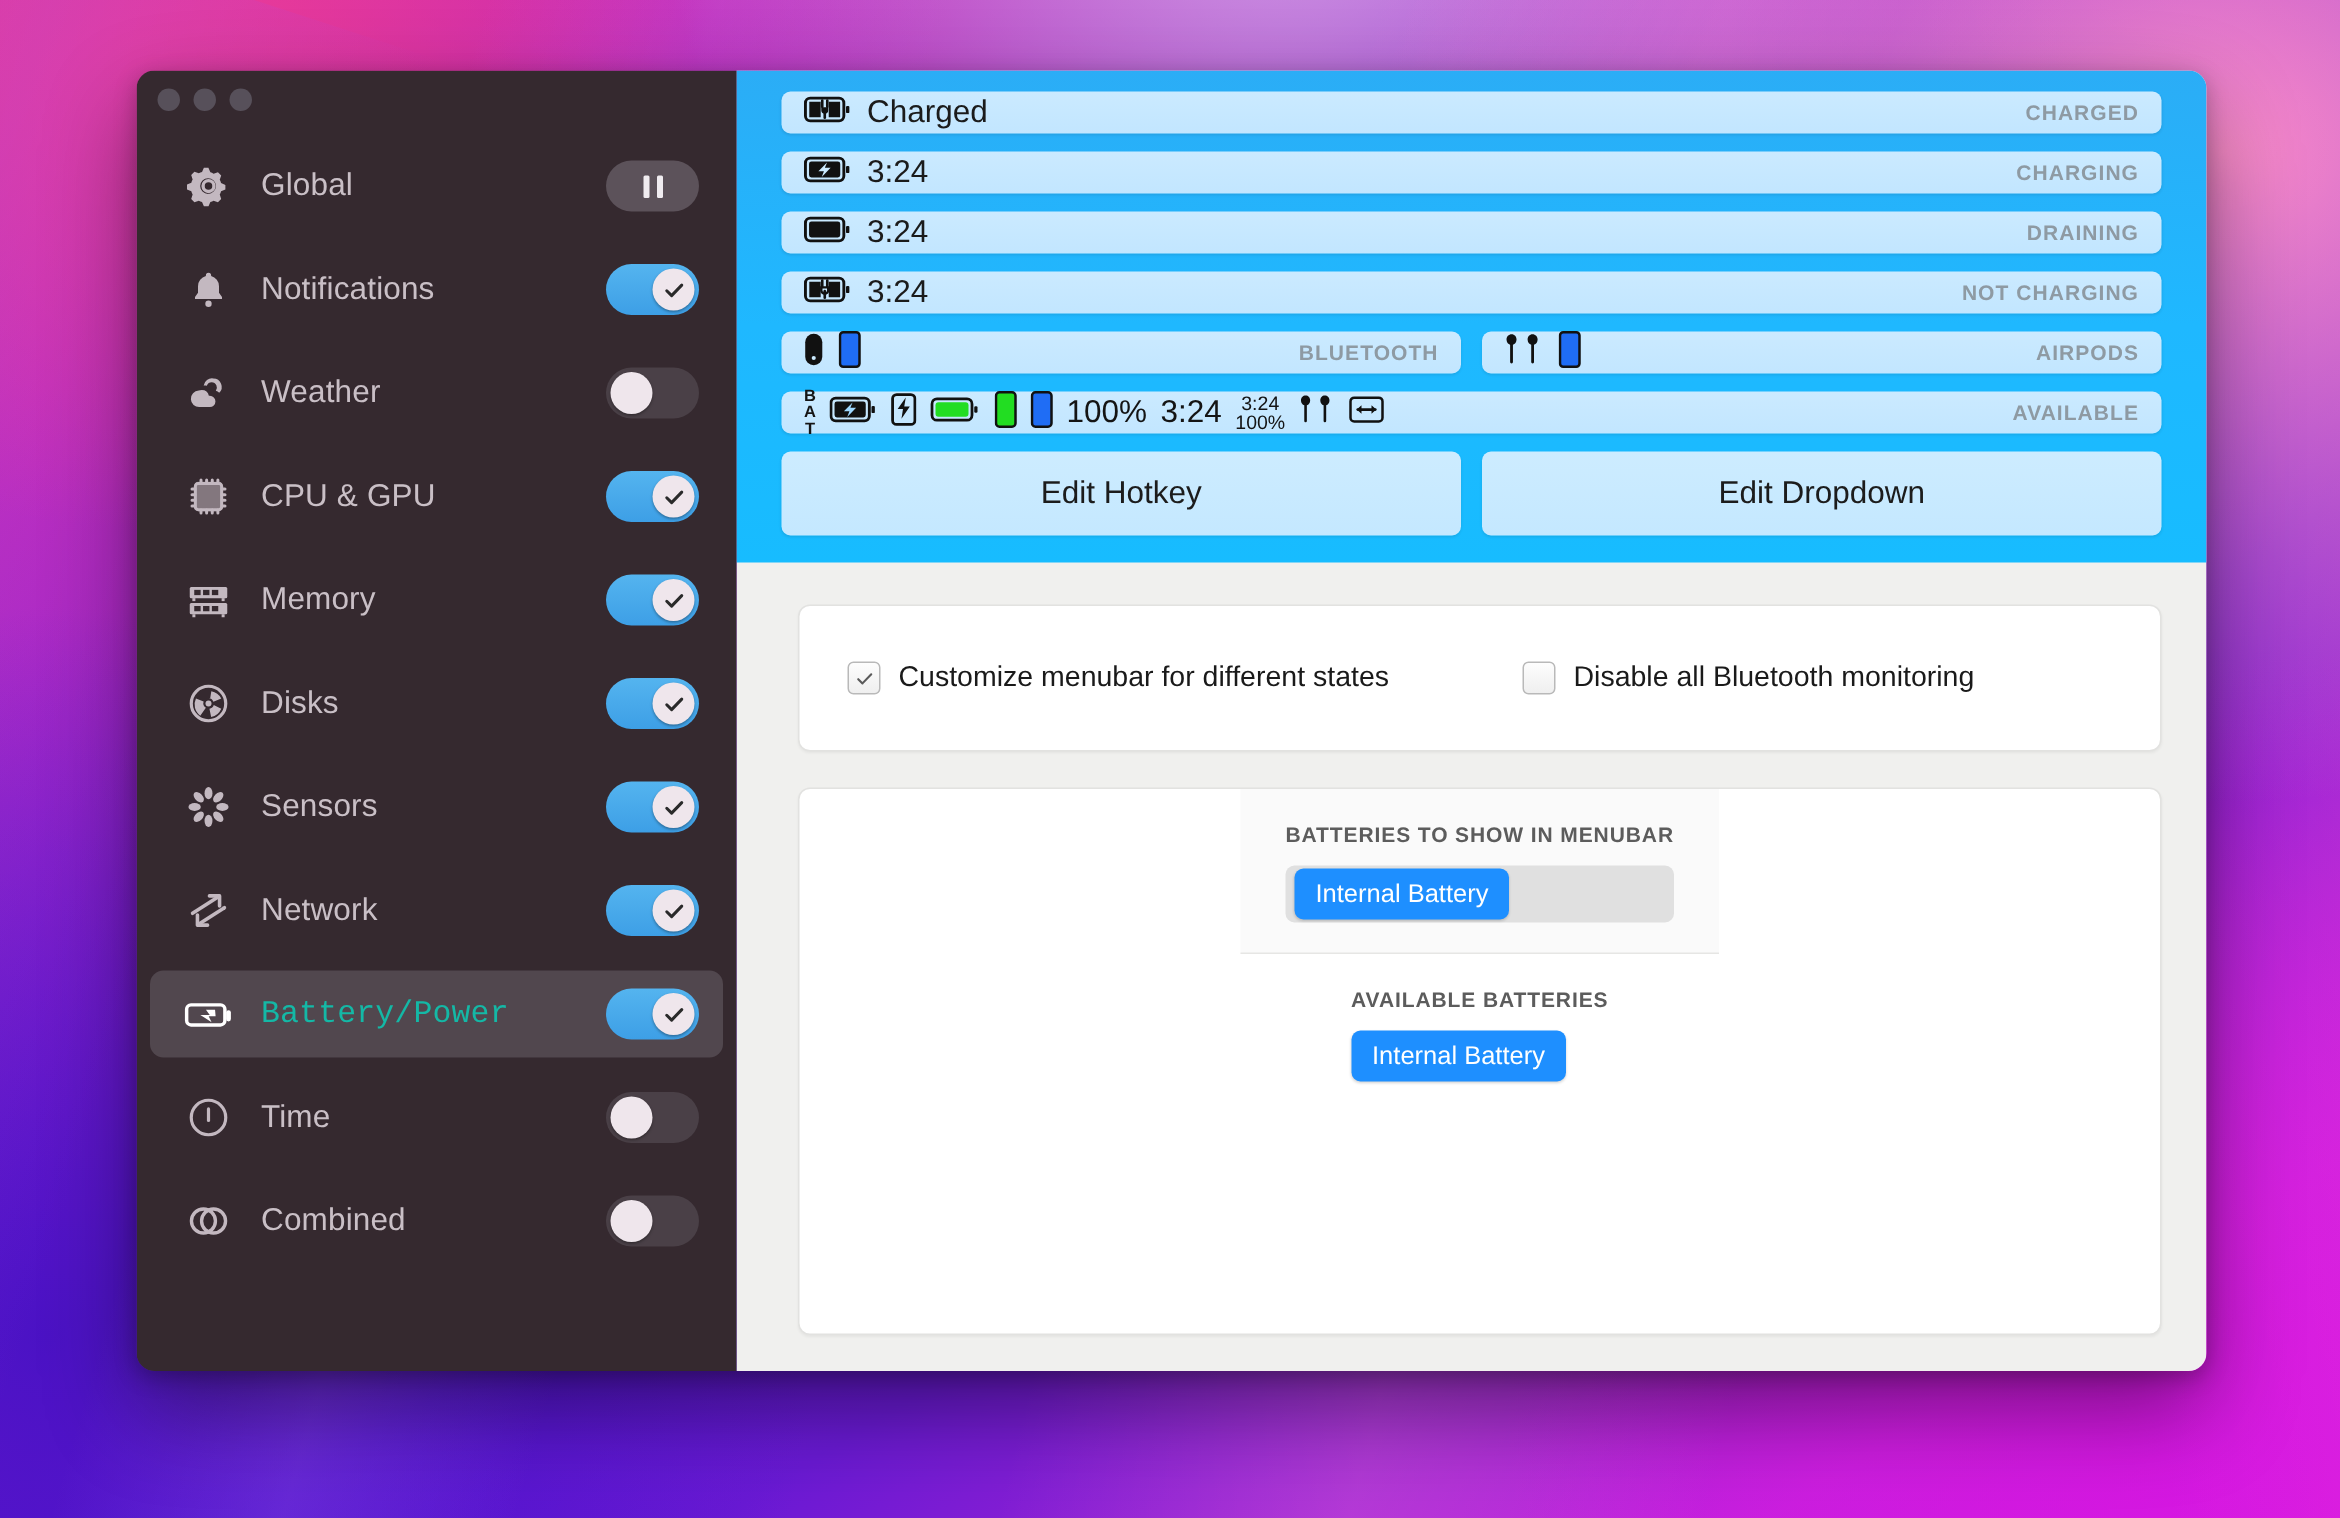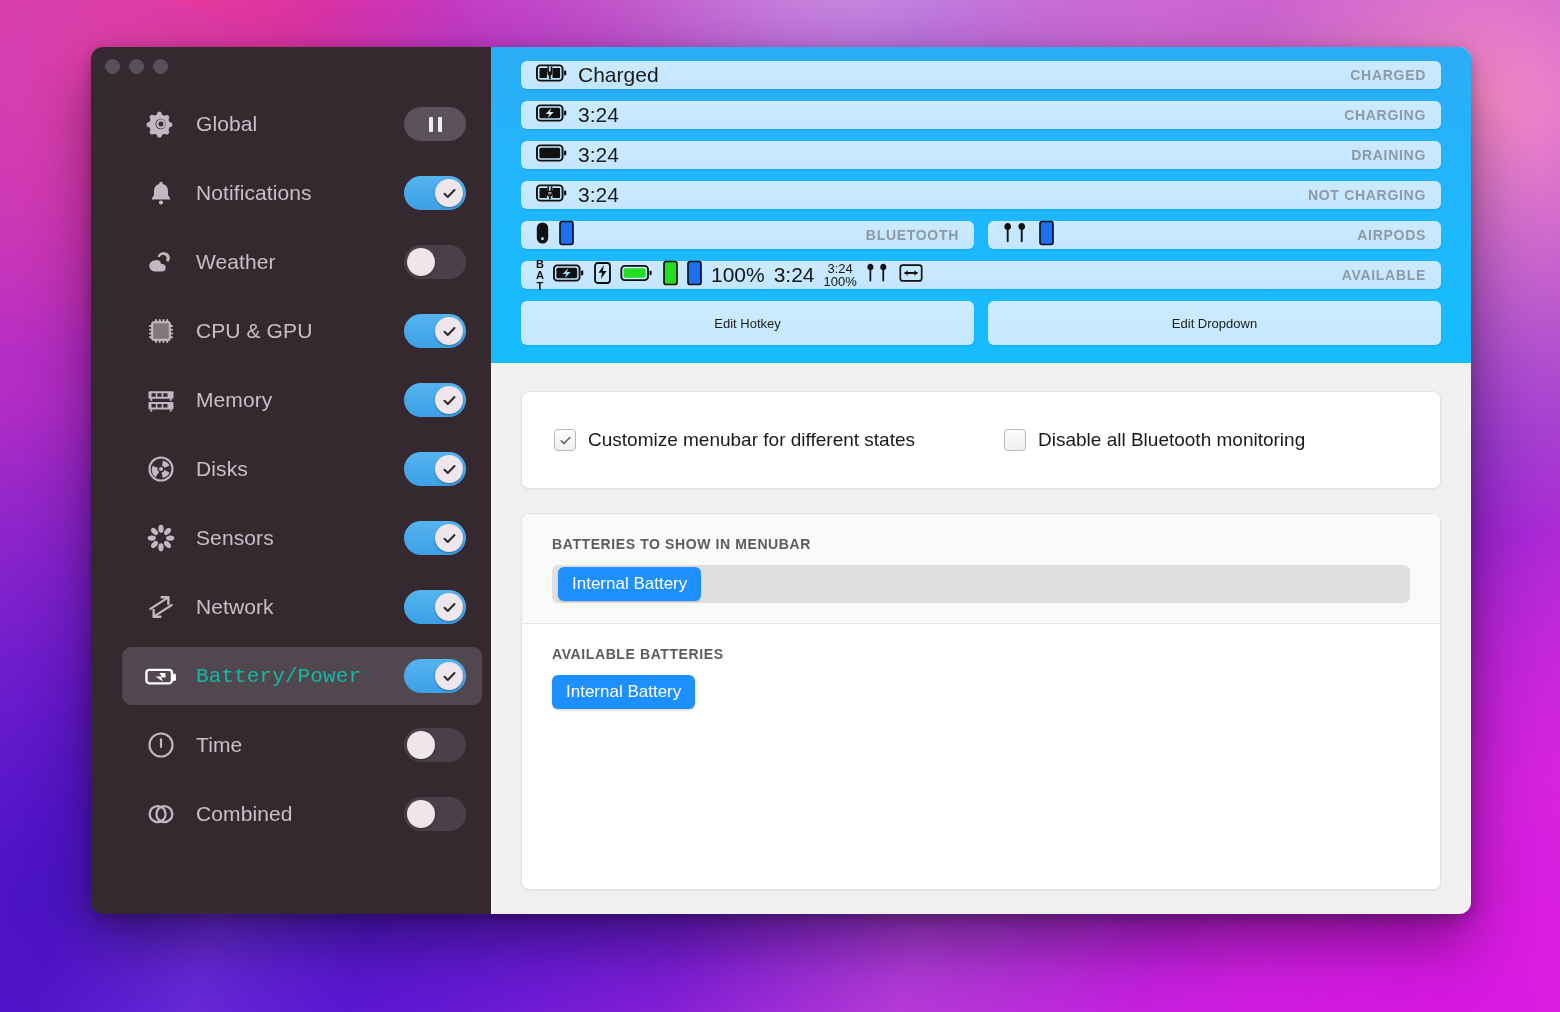--- a/index.html
+++ b/index.html
@@ -80,21 +80,20 @@
     top: 12px;
     display: flex;
     gap: 9px;
   }
   .tl {
     width: 15px; height: 15px; border-radius: 50%;
     background: #57505a;
   }
   #nav {
     padding-top: 48px;
-    padding-left: 22px;
   }
   .nav-item {
     display: flex;
     align-items: center;
     height: 58px;
     margin: 0 9px;
     padding: 0 16px 0 18px;
     border-radius: 9px;
     box-sizing: border-box;
     margin-bottom: 11px;
@@ -209,44 +208,45 @@
   }
   .bat-vert {
     display: flex; flex-direction: column;
     font-size: 11px; font-weight: bold; line-height: 1.0;
     color: #141414; align-items: center;
   }
 
   .btn-row { display: flex; gap: 14px; margin-top: 4px; }
   .edit-btn {
     flex: 1;
-    height: 44px;
+    height: 56px;
     border-radius: 6px;
     background: linear-gradient(180deg, #cdecff 0%, #c4e8ff 100%);
     display: flex; align-items: center; justify-content: center;
-    font-size: 13px;
+    font-size: 21px;
     color: #1c1c1c;
     box-shadow: 0 1px 2px rgba(0,0,0,0.10);
     cursor: default;
   }
 
   
   #lower {
     flex: 1;
-    padding: 28px 30px 24px 30px;
+    padding: 28px 30px 24px 41px;
     display: flex;
     flex-direction: column;
     gap: 24px;
     min-height: 0;
   }
   .card {
     background: #ffffff;
     border: 1px solid #e2e2e0;
     border-radius: 8px;
     box-shadow: 0 1px 2px rgba(0,0,0,0.05);
+    align-items: center;
   }
   #checks-card {
     height: 96px;
     display: flex;
     align-items: center;
     padding: 0 32px;
   }
   .check-item {
     display: flex;
     align-items: center;

